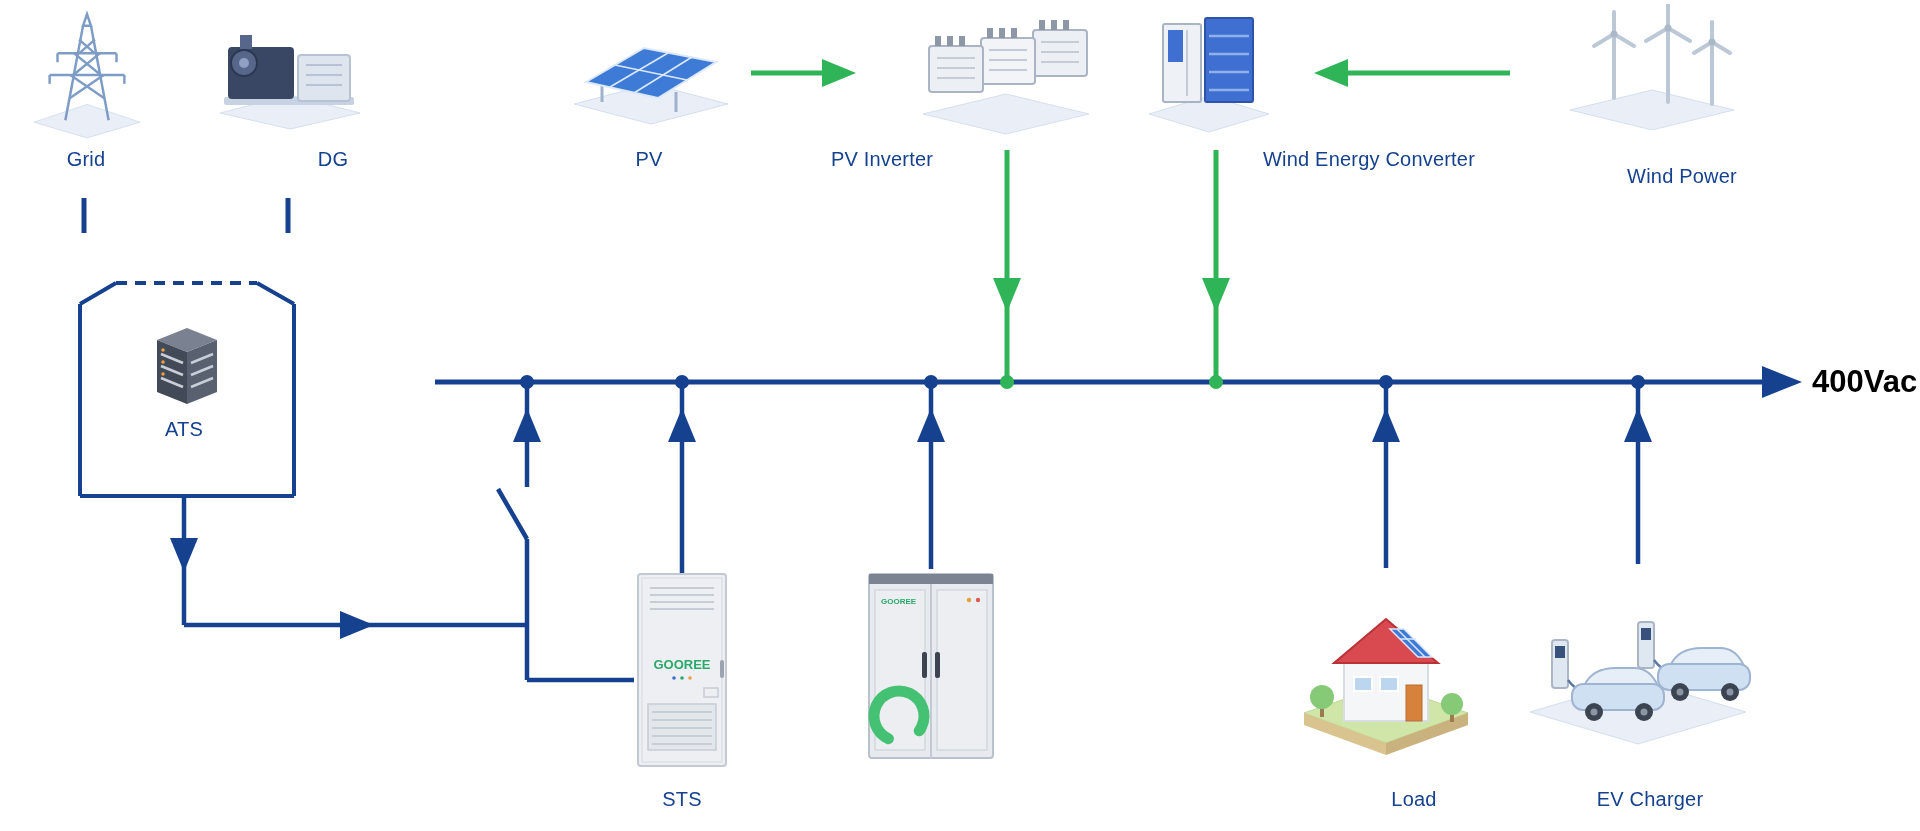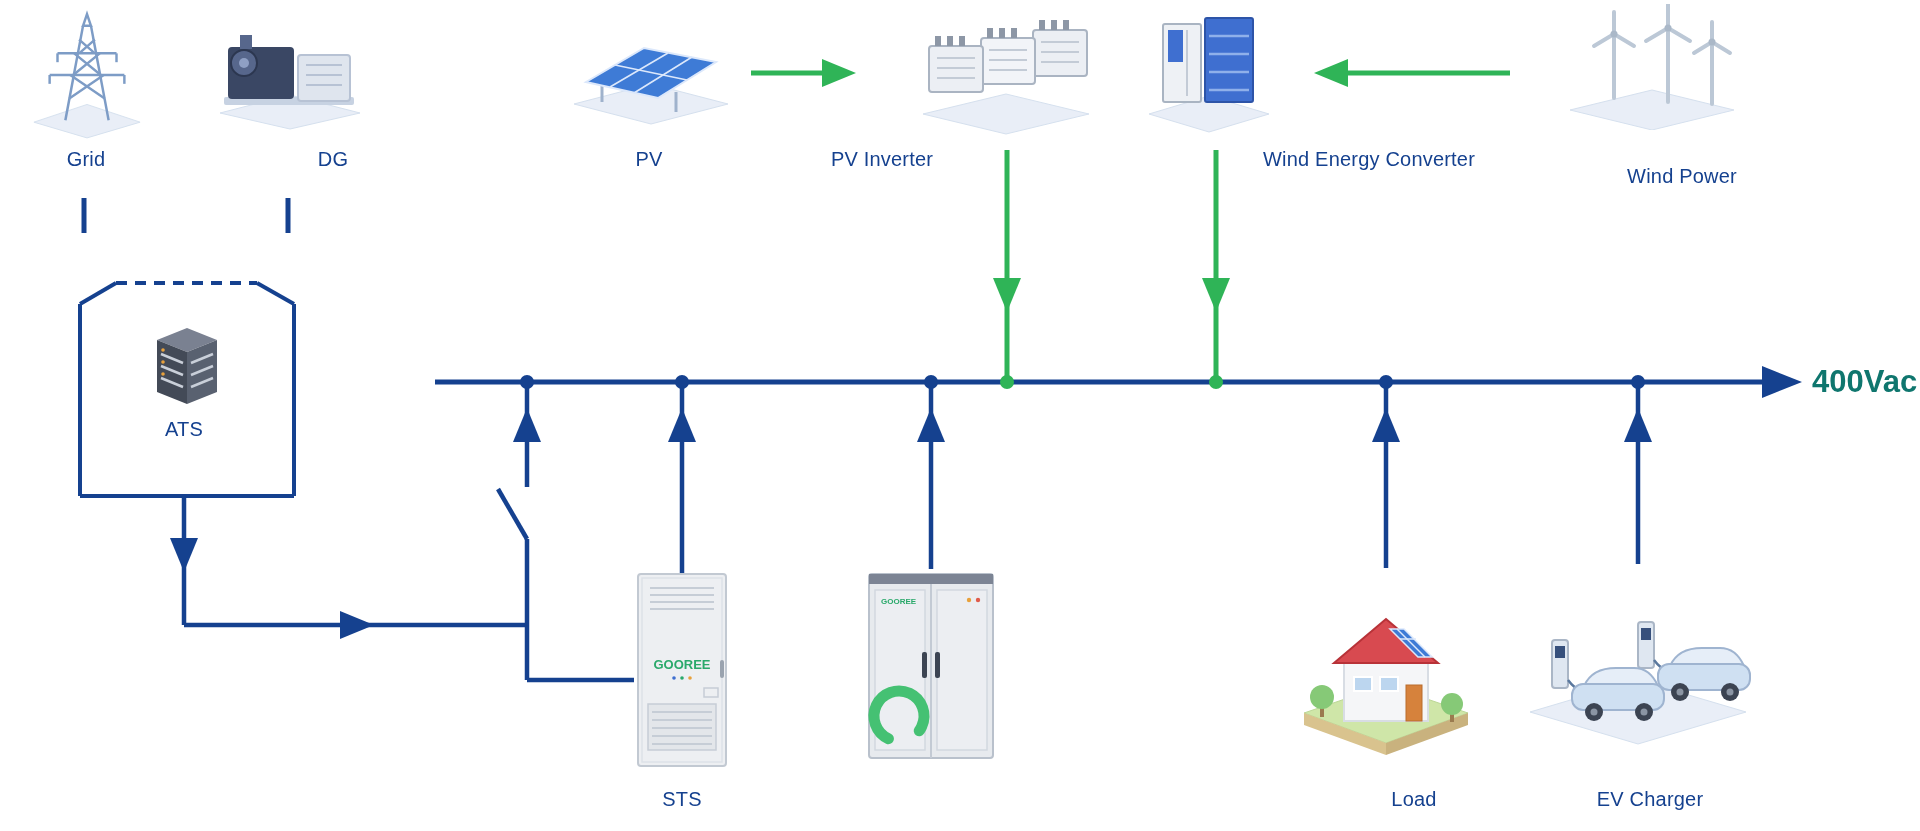--- a/index.html
+++ b/index.html
@@ -8,21 +8,21 @@
     font-family:"Liberation Sans", sans-serif;
   }
   #connectors{position:absolute;left:0;top:0;width:1920px;height:831px;}
   .icon{position:absolute;}
   .icon svg{width:100%;height:100%;display:block;}
   .node-label{
     position:absolute;transform:translateX(-50%);
     color:#15418f;font-size:20px;white-space:nowrap;letter-spacing:0.2px;
   }
   .bus-label{
-    position:absolute;color:#0f766e;font-size:31px;font-weight:700;white-space:nowrap;
+    position:absolute;color:#000000;font-size:31px;font-weight:700;white-space:nowrap;
   }
 </style>
 </head>
 <body>
 
 <div id="stage">
 
   <svg id="connectors" viewBox="0 0 1920 831">
 
     <g>

